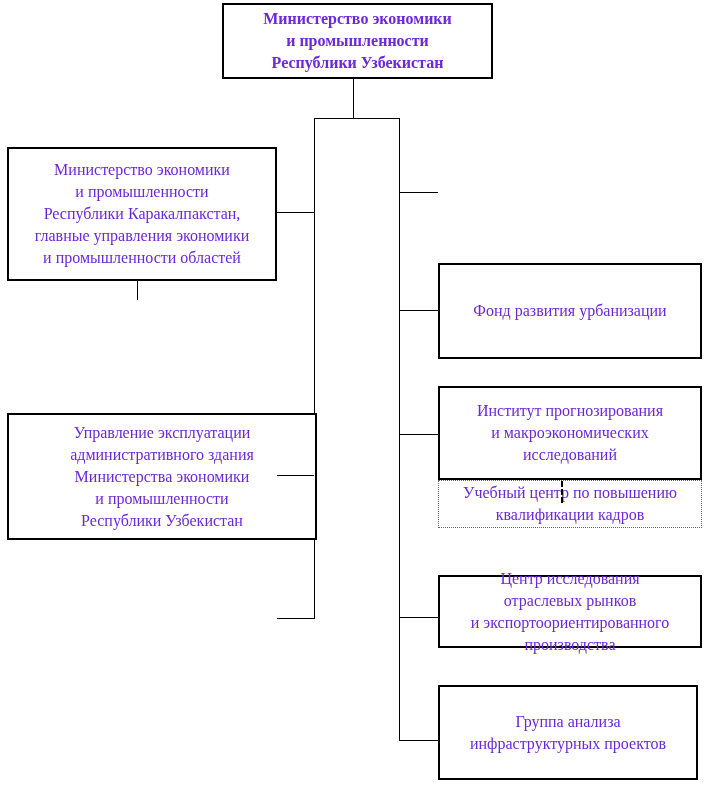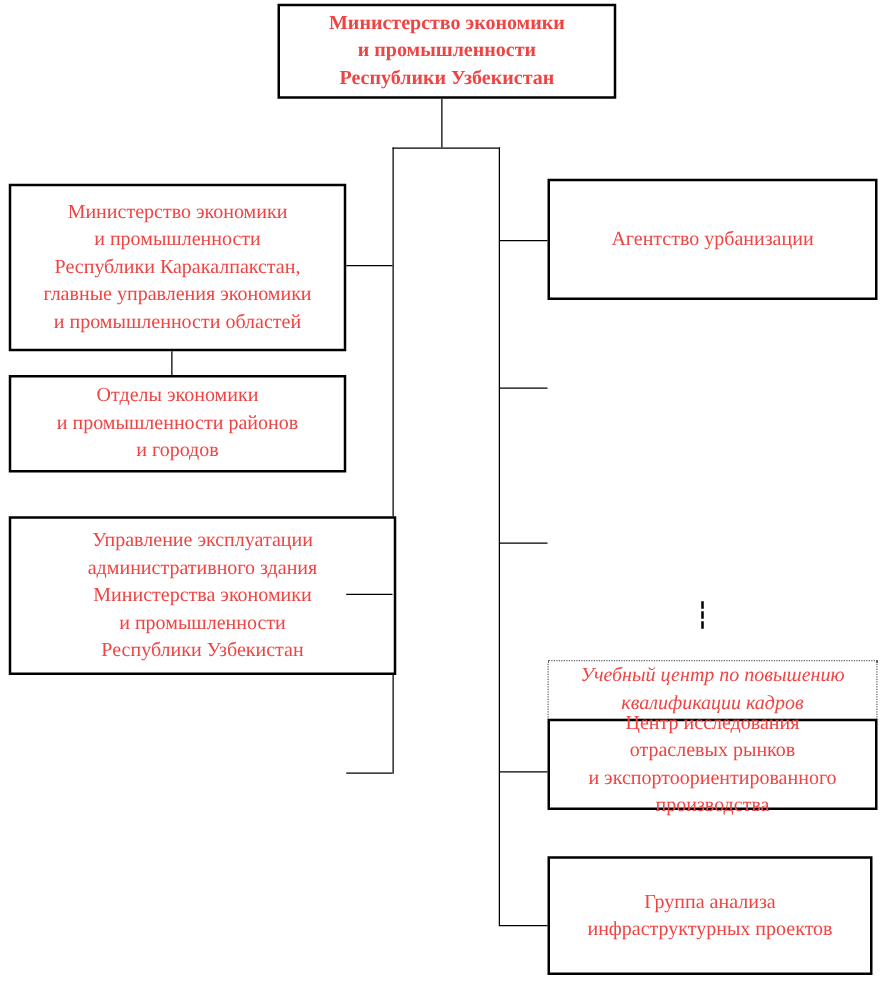--- a/index.html
+++ b/index.html
@@ -2,21 +2,21 @@
 <html><head>
 <meta charset="utf-8">
 <style>
   html, body { margin: 0; padding: 0; background: #ffffff; }
   .canvas {
     position: relative;
     width: 708px;
     height: 786px;
     background: #ffffff;
     font-family: "Liberation Serif", "DejaVu Serif", serif;
-    color: #ef4444;
+    color: #6d28d9;
     overflow: hidden;
   }
   .box {
     position: absolute;
     box-sizing: border-box;
     border: 2px solid #000000;
     background: #ffffff;
     display: flex;
     align-items: center;
     justify-content: center;
@@ -45,41 +45,41 @@
   <div class="hline" style="left:314px; top:118px; width:86px;"></div>
   <div class="vline" style="left:314px; top:118px; height:501px;"></div>
   <div class="vline" style="left:399px; top:118px; height:623px;"></div>
 
   <div class="box" style="left:7px; top:147px; width:270px; height:134px;">Министерство экономики
 и промышленности
 Республики Каракалпакстан,
 главные управления экономики
 и промышленности областей</div>
 
-  <div class="box" style="left:7px; top:300px; width:270px; height:78px;">Отделы экономики
-и промышленности районов
-и городов</div>
 
   <div class="box" style="left:7px; top:413px; width:310px; height:127px;">Управление эксплуатации
 административного здания
 Министерства экономики
 и промышленности
 Республики Узбекистан</div>
 
 
   <div class="hline" style="left:277px; top:212px; width:37px;"></div>
   <div class="vline" style="left:137px; top:281px; height:19px;"></div>
   <div class="hline" style="left:277px; top:475px; width:37px;"></div>
   <div class="hline" style="left:277px; top:618px; width:37px;"></div>
 
-  <div class="box" style="left:438px; top:143px; width:264px; height:97px;">Агентство урбанизации</div>
 
+  <div class="box" style="left:438px; top:263px; width:264px; height:96px;">Фонд развития урбанизации</div>
 
+  <div class="box" style="left:438px; top:386px; width:264px; height:94px;">Институт прогнозирования
+и макроэкономических
+исследований</div>
 
-  <div class="box dashed" style="left:438px; top:528px; width:264px; height:48px;font-style:italic;">Учебный центр по повышению
+  <div class="box dashed" style="left:438px; top:480px; width:264px; height:48px;">Учебный центр по повышению
 квалификации кадров</div>
 
   <div class="box" style="left:438px; top:575px; width:264px; height:73px;">Центр исследования
 отраслевых рынков
 и экспортоориентированного
 производства</div>
 
   <div class="box" style="left:438px; top:685px; width:260px; height:95px;">Группа анализа
 инфраструктурных проектов</div>
 

